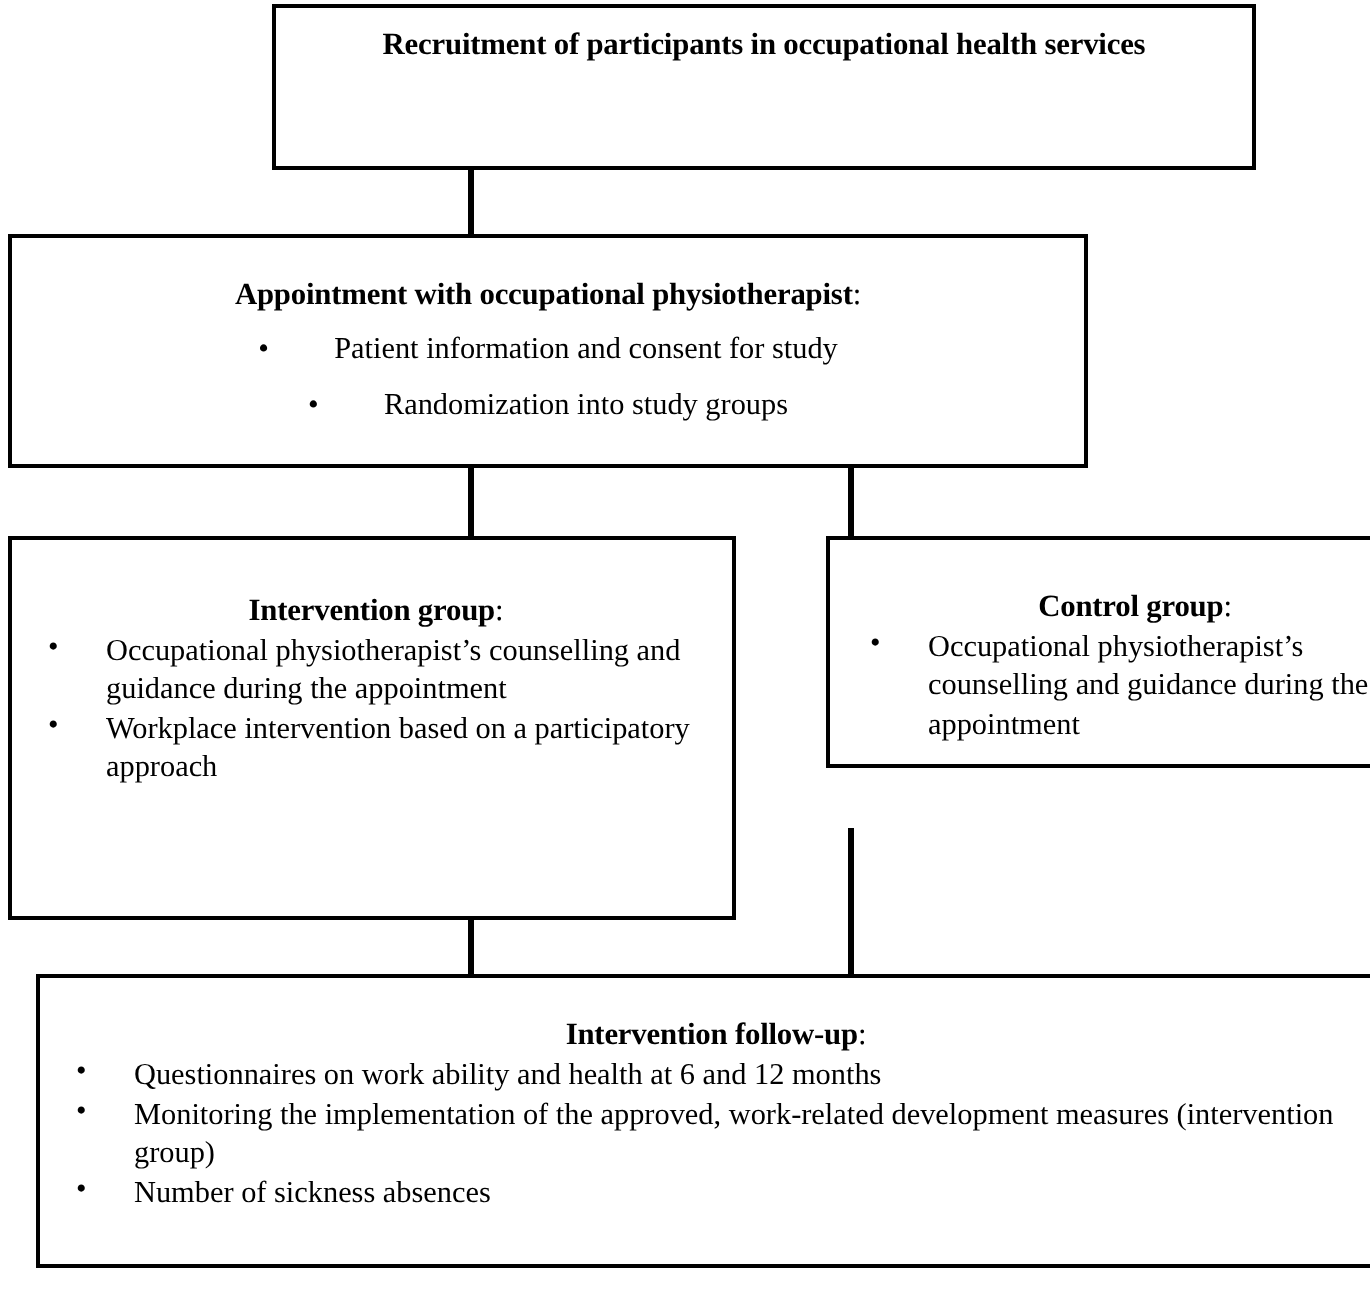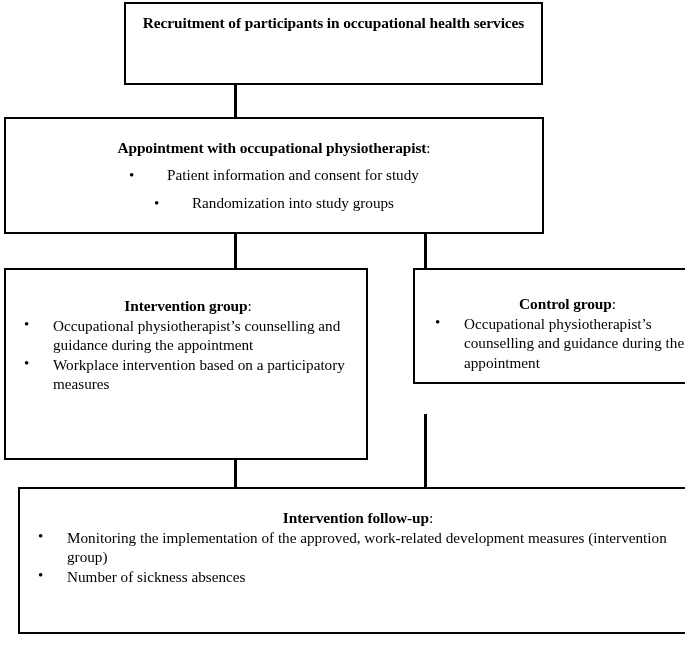--- a/index.html
+++ b/index.html
@@ -28,23 +28,23 @@
   
   .box {
     position: absolute;
     box-sizing: border-box;
     border: 2.5px solid #000000;
     background: #ffffff;
     z-index: 2;
   }
 
   #box-recruitment {
-    left: 124px;
+    left: 136px;
     top: 2px;
-    width: 419px;
+    width: 492px;
     height: 83px;
     display: flex;
     align-items: flex-start;
     justify-content: center;
   }
   #box-recruitment .inner {
     width: 100%;
     padding-top: 9px;
   }
 
@@ -181,37 +181,38 @@
         <li><span class="bullet">•</span><span>Randomization into study groups</span></li>
       </ul>
     </div>
   </div>
 
   <div class="box" id="box-intervention-group">
     <div class="inner">
       <div class="heading"><span>Intervention group</span><span class="colon">:</span></div>
       <ul class="bullet-list hang">
         <li>Occupational physiotherapist’s counselling and guidance during the appointment</li>
-        <li>Workplace intervention based on a participatory measures</li>
+        <li>Workplace intervention based on a participatory approach</li>
       </ul>
     </div>
   </div>
 
   <div class="box" id="box-control-group">
     <div class="inner">
       <div class="heading"><span>Control group</span><span class="colon">:</span></div>
       <ul class="bullet-list hang">
         <li>Occupational physiotherapist’s counselling and guidance during the appointment</li>
       </ul>
     </div>
   </div>
 
   <div class="box" id="box-followup">
     <div class="inner">
       <div class="heading"><span>Intervention follow-up</span><span class="colon">:</span></div>
       <ul class="bullet-list hang">
+        <li>Questionnaires on work ability and health at 6 and 12 months</li>
         <li>Monitoring the implementation of the approved, work-related development measures (intervention group)</li>
         <li>Number of sickness absences</li>
       </ul>
     </div>
   </div>
 
 </div>
 
 </body></html>

